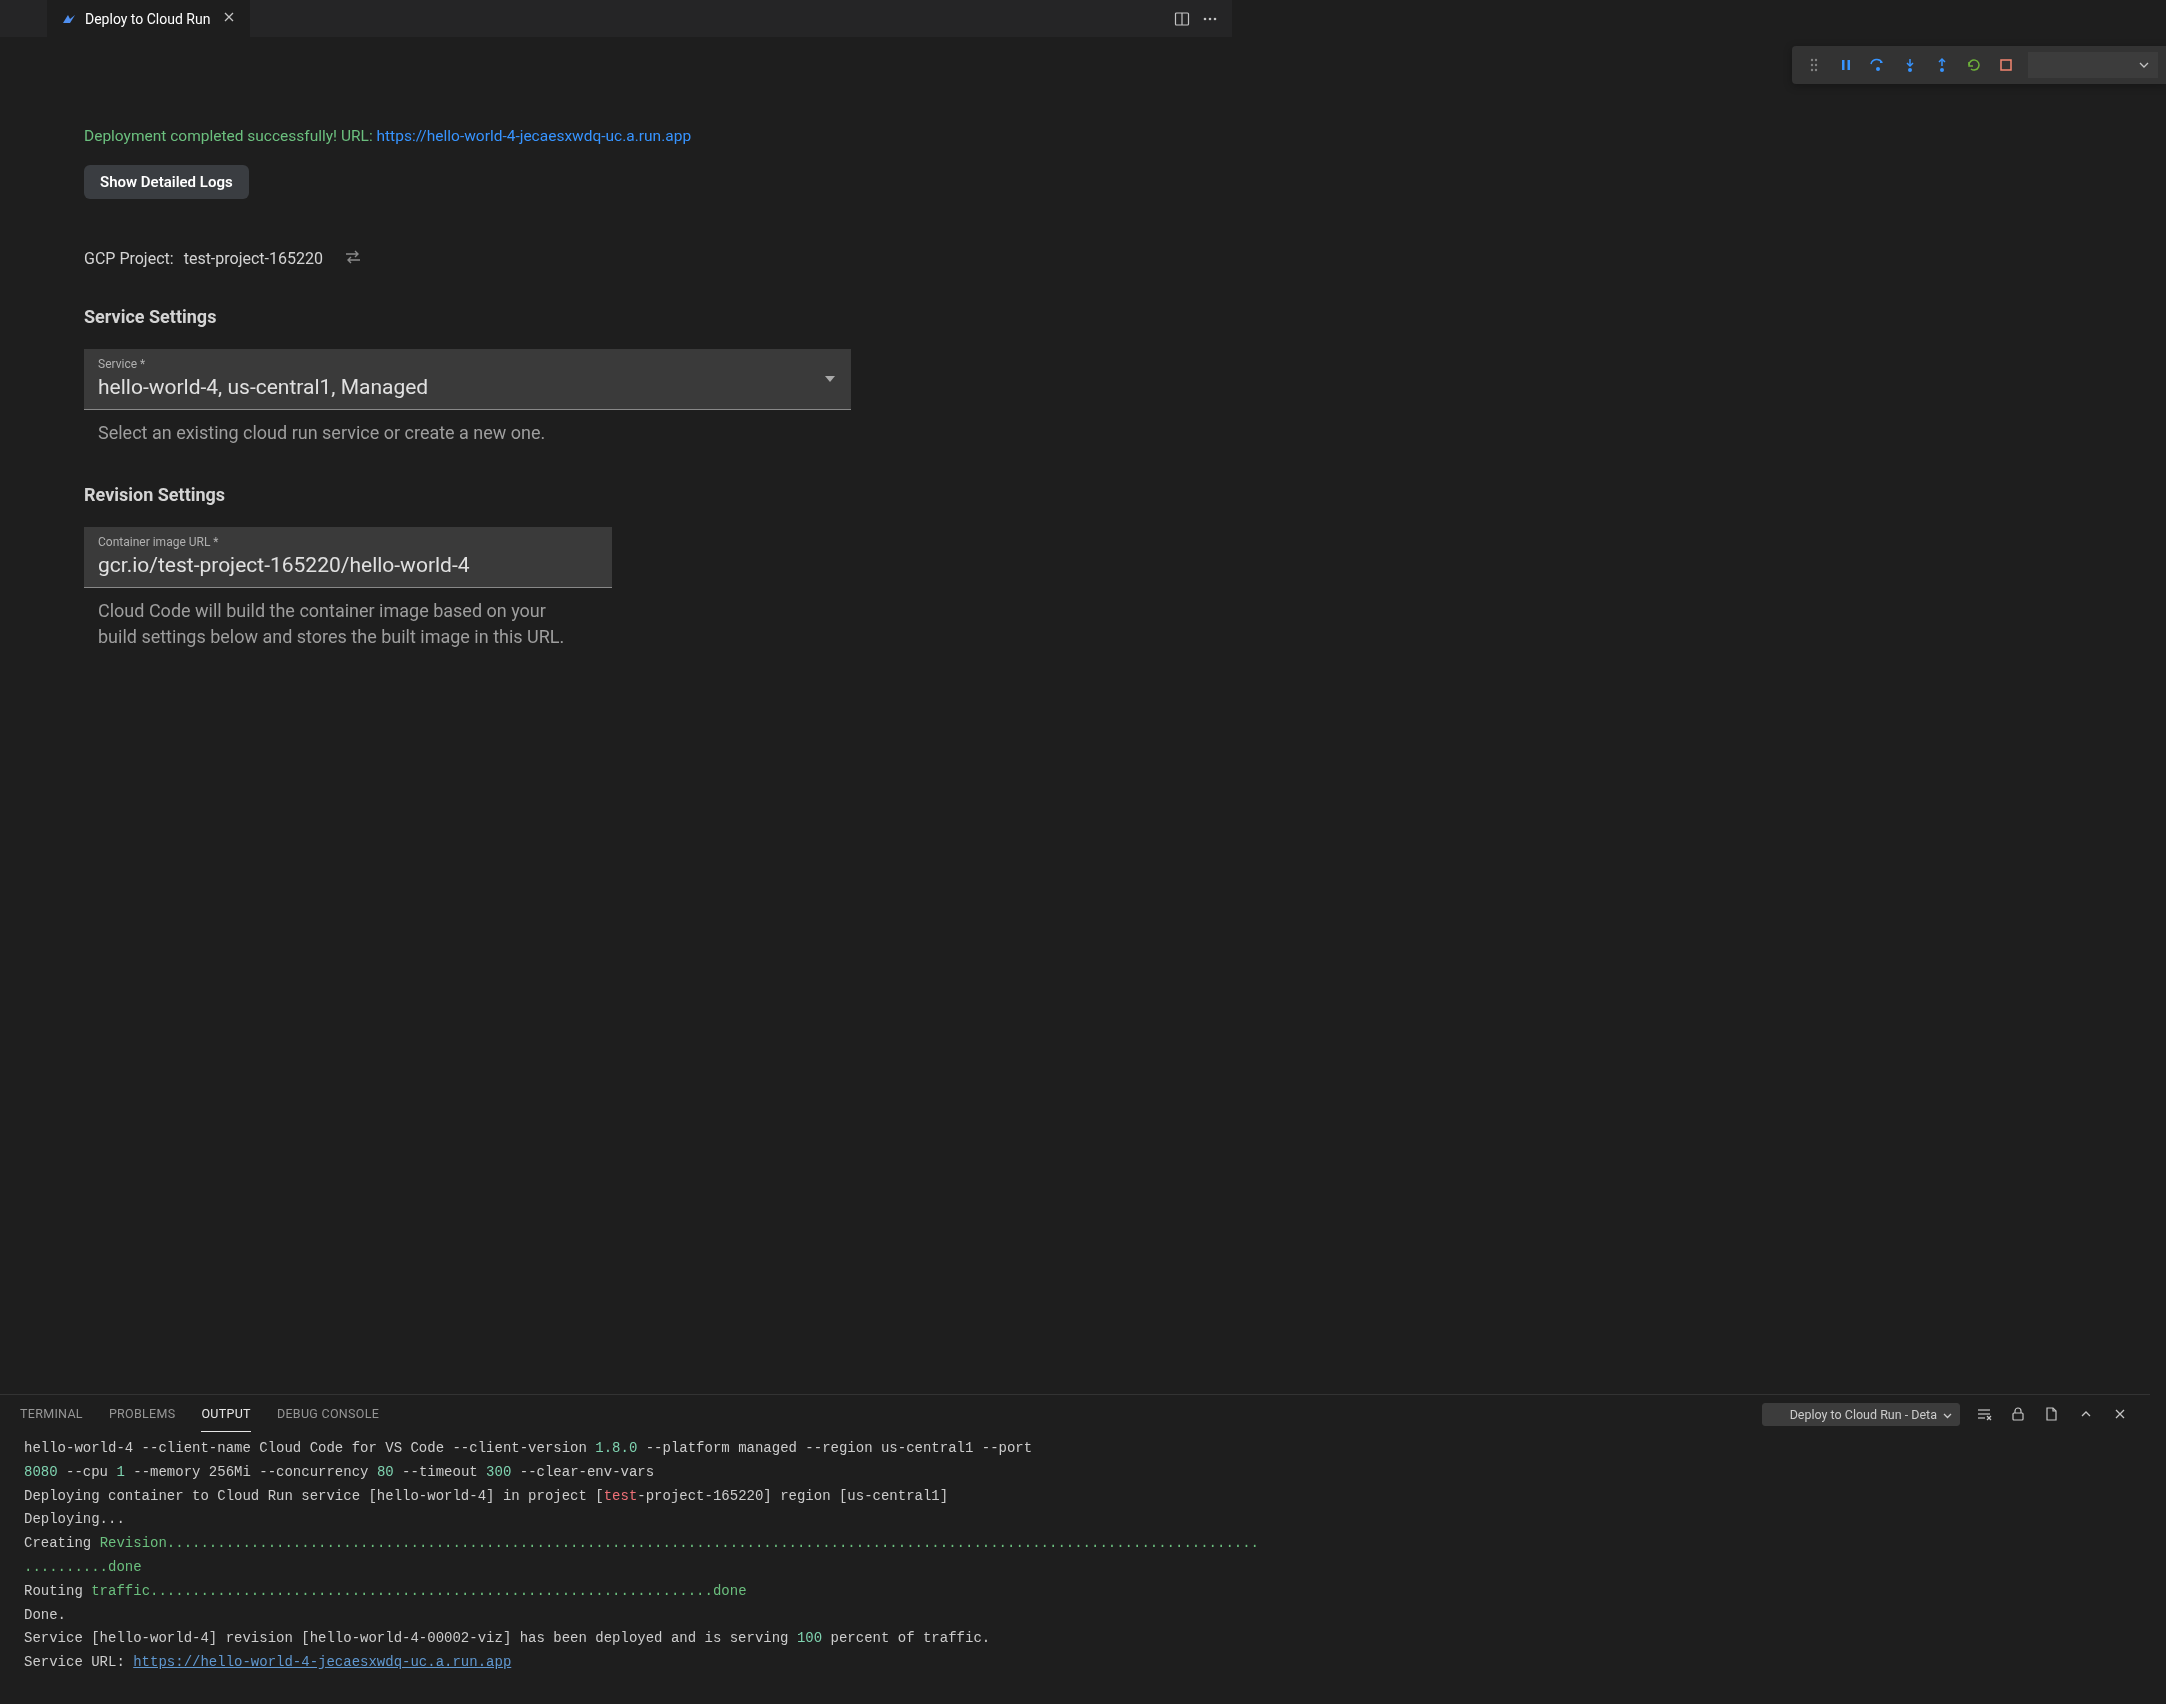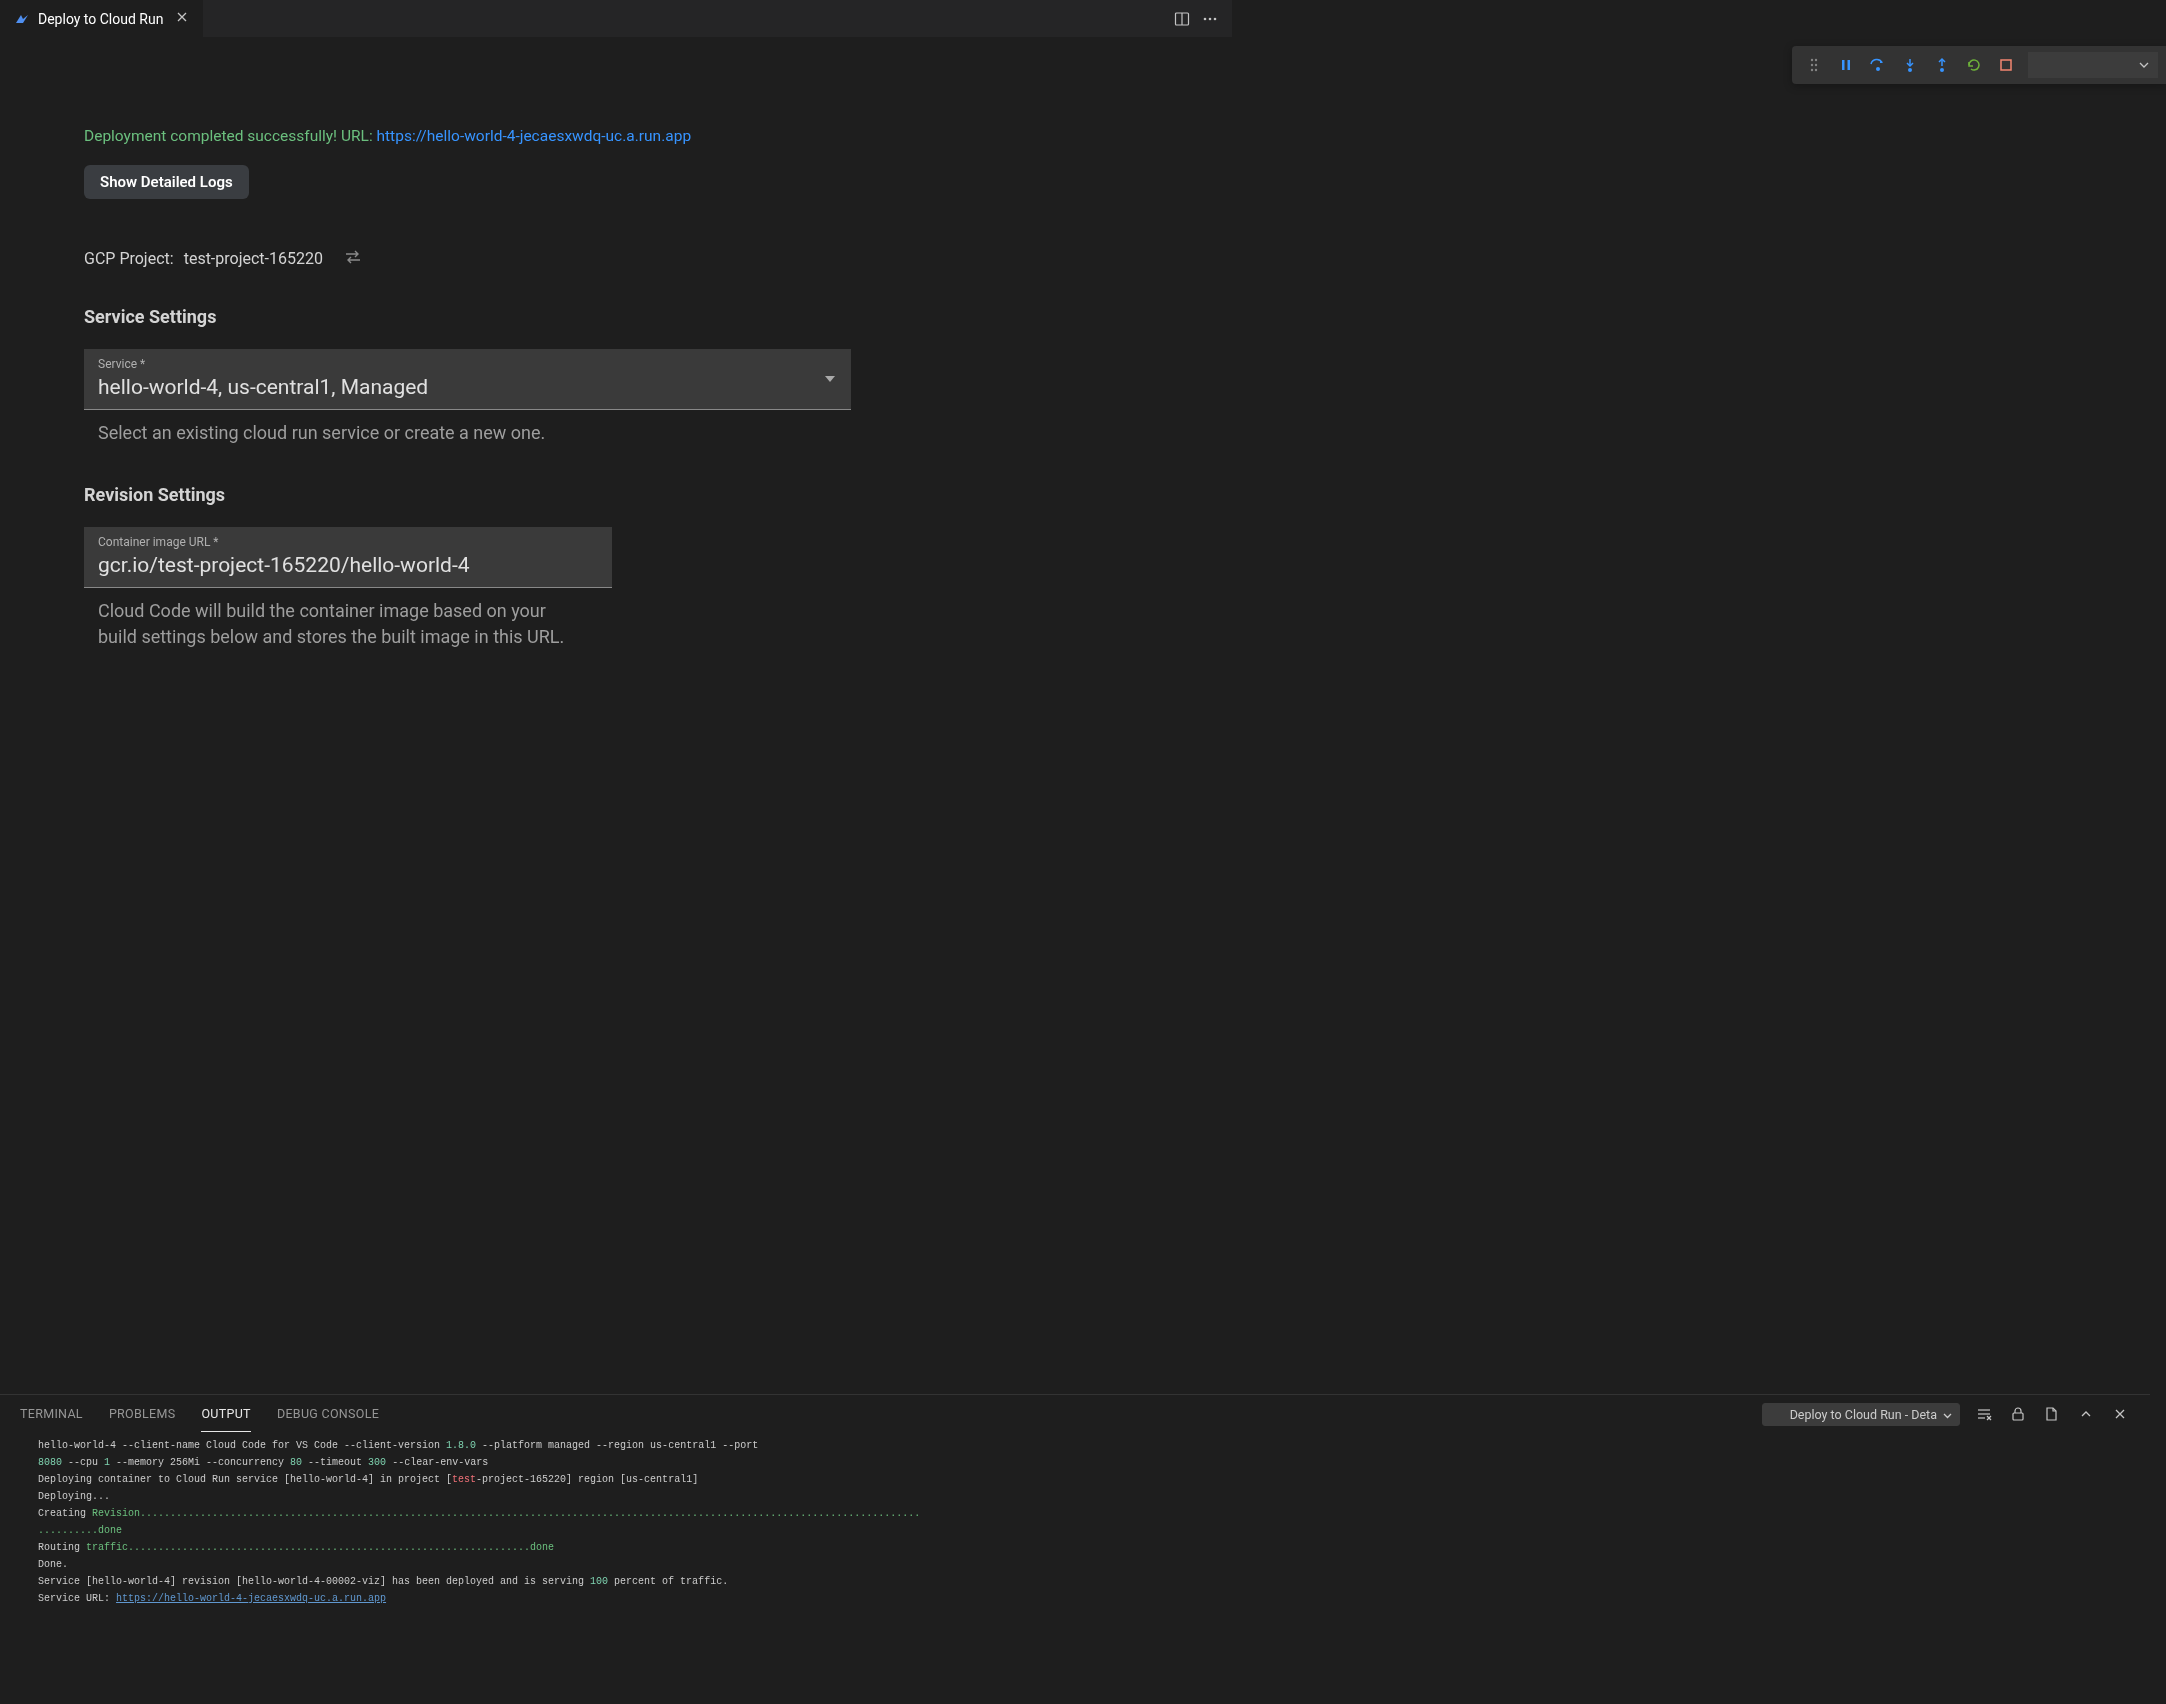--- a/index.html
+++ b/index.html
@@ -12,21 +12,21 @@
       overflow: hidden;
       font-size: 13px;
     }
     .tab-bar {
       height: 37px;
       background: #252526;
       display: flex;
       align-items: stretch;
       justify-content: space-between;
     }
-    .tab-group-left { display: flex; }
+    .tab-group-left { display: flex; margin-left: 47px; }
     .tab {
       display: flex;
       align-items: center;
       background: #1e1e1e;
       padding: 0 10px 0 14px;
       gap: 8px;
       border-right: 1px solid #252526;
     }
     .tab-icon {
       width: 16px; height: 16px;
@@ -178,23 +178,23 @@
       cursor: pointer;
       display: flex;
       align-items: center;
       justify-content: center;
       width: 20px;
       height: 20px;
     }
     .terminal-output {
       flex: 1;
       font-family: Menlo, Monaco, "Courier New", monospace;
-      font-size: 10px;
+      font-size: 14px;
       line-height: 1.70;
-      padding: 4px 38px;
+      padding: 4px 24px;
       color: #cccccc;
       overflow: hidden;
       white-space: pre-wrap;
       word-break: break-all;
     }
     .t-green { color: #6bbf7e; }
     .t-blue { color: #6098d0; text-decoration: underline; }
     .t-red { color: #f07178; }
     .t-white { color: #cccccc; }
     .t-num { color: #7fd3b0; }

